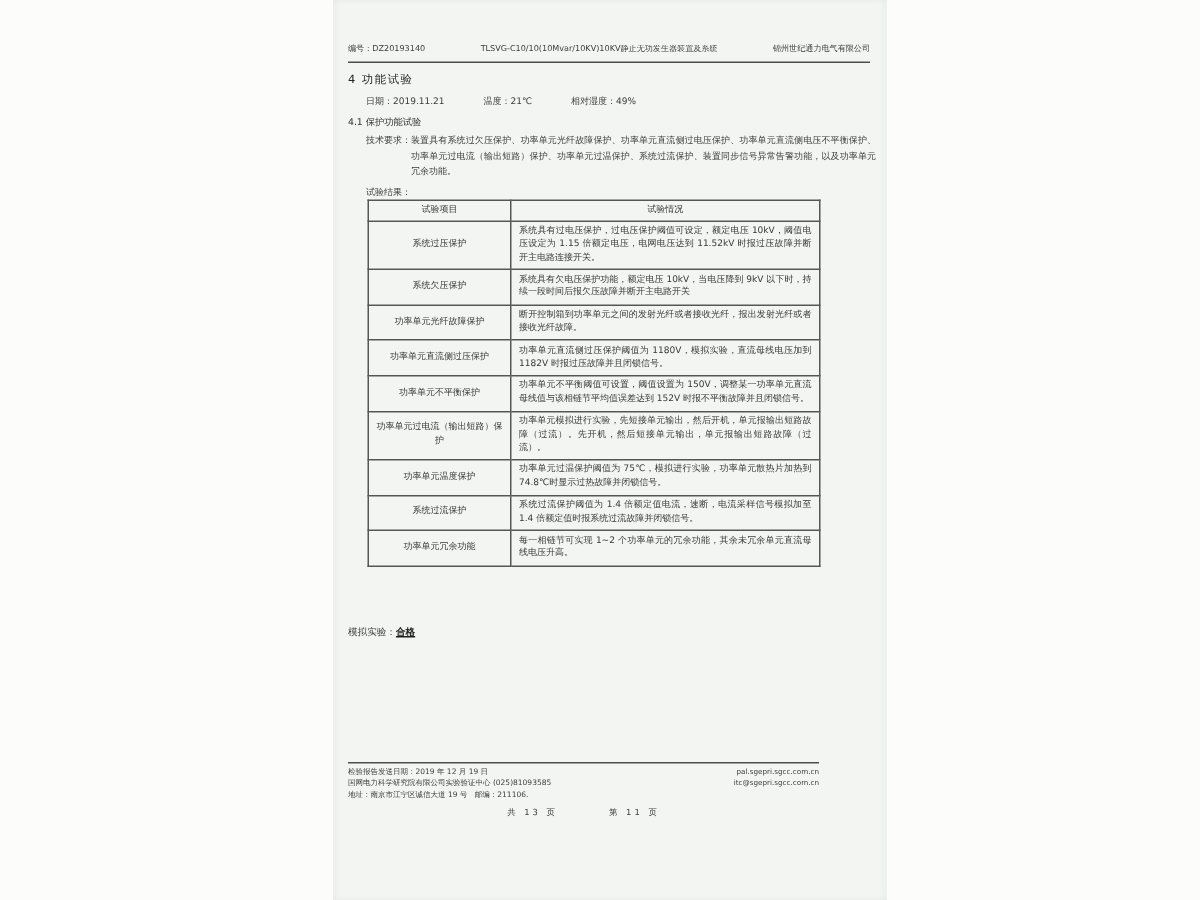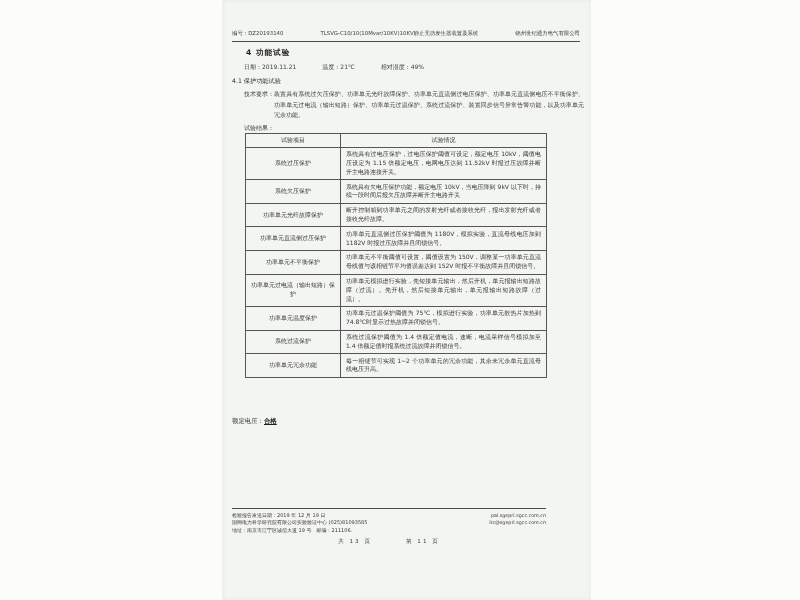--- a/index.html
+++ b/index.html
@@ -10,22 +10,22 @@
   .page { position:absolute; left:222px; top:0; width:369px; height:600px;
     background:#f3f5f2;
     box-shadow: inset 2px 0 4px rgba(0,0,0,0.03), inset -2px 0 4px rgba(0,0,0,0.03); }
 
   .doc-header { position:absolute; top:30px; left:10px; right:11px;
     display:flex; justify-content:space-between; align-items:flex-end;
     border-bottom:1px solid #4d4d4d; padding-bottom:4px;
     font-size:5.4px; line-height:7px; white-space:nowrap; }
   .doc-header .mid { margin:0 4px; overflow:hidden; }
 
-  .sec-heading { position:absolute; top:48px; left:24px;
-    font-size:7.6px; font-weight:bold; color:#252525; letter-spacing:1px; }
+  .sec-heading { position:absolute; top:48px; left:10px;
+    font-size:7.6px; font-weight:normal; color:#252525; letter-spacing:1px; }
 
   .conditions { position:absolute; top:63px; left:22px; right:11px;
     font-size:6px; display:flex; gap:26px; white-space:nowrap; }
 
   .subheading { position:absolute; top:77px; left:10px; font-size:6.2px; color:#303030; }
 
   .techreq { position:absolute; top:89px; left:22px; width:340px;
     font-size:6px; line-height:10.5px; display:flex; }
   .techreq .lbl { white-space:nowrap; flex:0 0 auto; }
   .techreq .txt { text-align:justify; }
@@ -126,21 +126,21 @@
         <td class="detail">系统过流保护阈值为 1.4 倍额定值电流，速断，电流采样信号模拟加至 1.4 倍额定值时报系统过流故障并闭锁信号。</td>
       </tr>
       <tr>
         <td class="item">功率单元冗余功能</td>
         <td class="detail">每一相链节可实现 1~2 个功率单元的冗余功能，其余未冗余单元直流母线电压升高。</td>
       </tr>
     </tbody>
       </table>
 
     <div class="conclusion">
-      <span>额定电压：</span><b>合格</b>
+      <span>模拟实验：</span><b>合格</b>
     </div>
 
     <div class="doc-footer">
       <div class="left">
         <div>检验报告发送日期：2019 年 12 月 19 日</div>
         <div>国网电力科学研究院有限公司实验验证中心 (025)81093585</div>
         <div>地址：南京市江宁区诚信大道 19 号　邮编：211106.</div>
       </div>
       <div class="right">
         <div>pal.sgepri.sgcc.com.cn</div>

